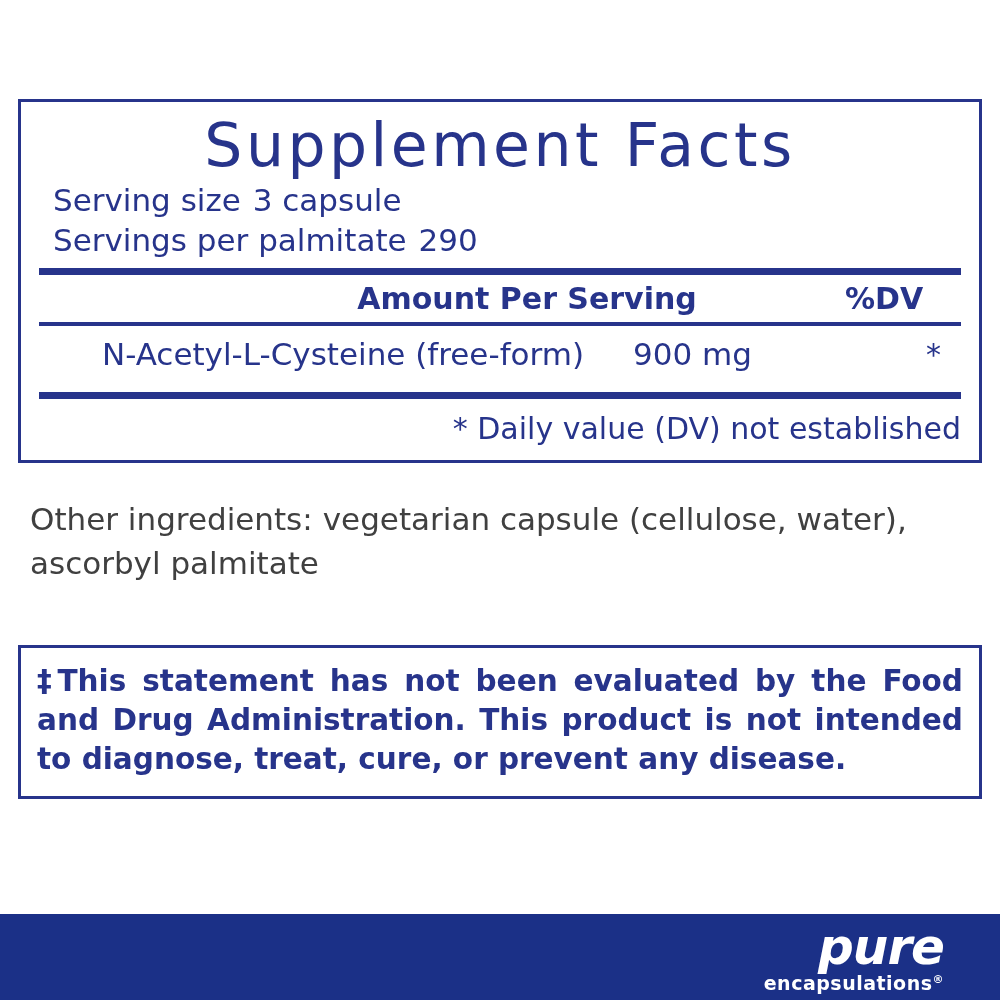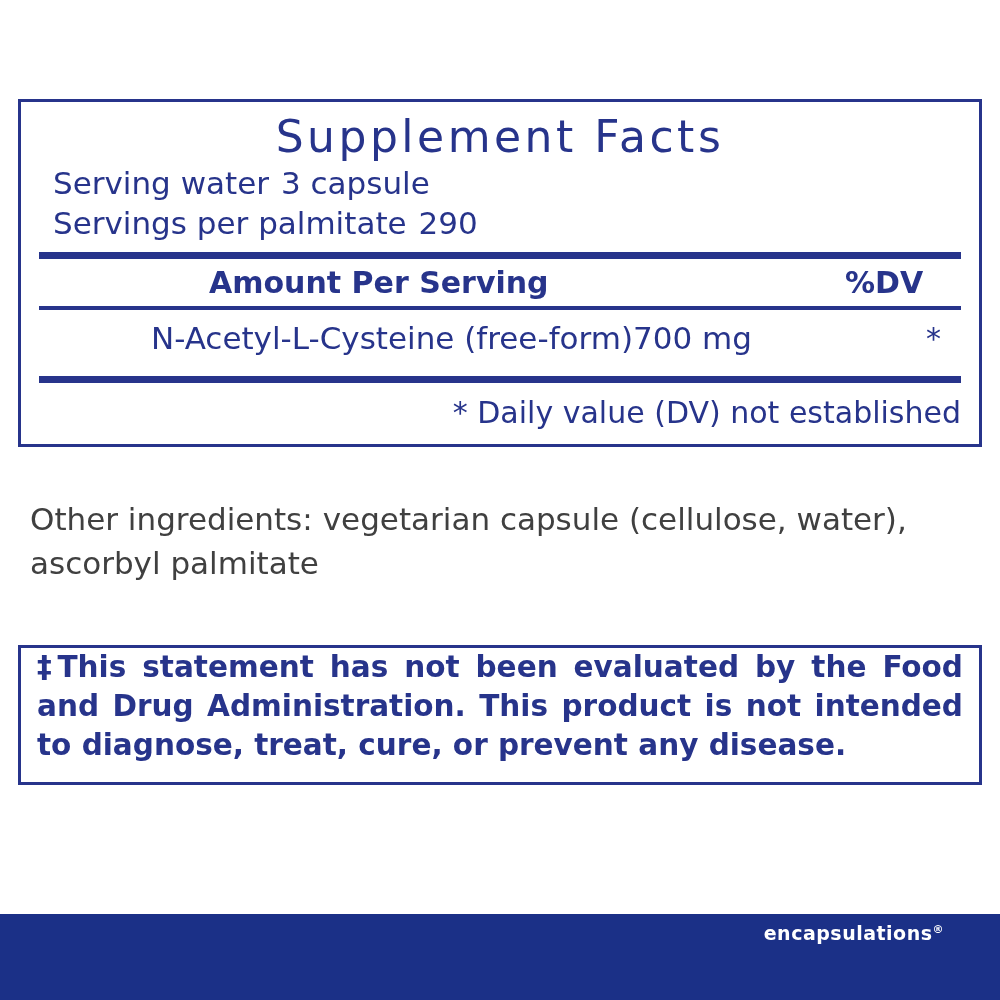--- a/index.html
+++ b/index.html
@@ -26,21 +26,21 @@
     position: absolute;
     left: 18px;
     top: 99px;
     width: 964px;
     box-sizing: border-box;
     border: 3px solid #27348b;
     padding: 0 18px 12px 18px;
     background: #ffffff;
   }
   .sf-title {
-    font-size: 44px;
+    font-size: 60px;
     line-height: 1.05;
     letter-spacing: 3.5px;
     font-weight: 400;
     color: #27348b;
     text-align: center;
     margin: 12px 0 4px 0;
     white-space: nowrap;
   }
   .sf-serving {
     font-size: 31px;
@@ -65,37 +65,38 @@
   .sf-header-row {
     display: flex;
     align-items: baseline;
     font-size: 30px;
     font-weight: 700;
     color: #27348b;
     padding: 6px 0 6px 0;
   }
   .sf-header-row .hdr-amount {
     flex: 1 1 auto;
+    text-align: center;
     padding-left: 170px;
   }
   .sf-header-row .hdr-dv {
     flex: 0 0 110px;
     text-align: left;
     padding-right: 6px;
   }
   .sf-ing-row {
     display: flex;
     align-items: baseline;
     font-size: 31px;
     color: #27348b;
     padding: 10px 0 12px 0;
   }
   .sf-ing-row .ing-name {
     flex: 0 0 580px;
-    text-align: right;
+    text-align: center;
     padding-left: 14px;
   }
   .sf-ing-row .ing-amt {
     flex: 1 1 auto;
     text-align: left;
   }
   .sf-ing-row .ing-dv {
     flex: 0 0 110px;
     text-align: right;
     padding-right: 20px;
@@ -124,21 +125,21 @@
   }
 
   
   .disclaimer {
     position: absolute;
     left: 18px;
     top: 645px;
     width: 964px;
     box-sizing: border-box;
     border: 3px solid #27348b;
-    padding: 0 16px 16px 16px;
+    padding: 14px 16px 16px 16px;
     font-size: 29.5px;
     font-weight: 700;
     line-height: 1.33;
     color: #27348b;
     text-align: justify;
     text-align-last: left;
   }
 
   
   .brandbar {
@@ -179,52 +180,53 @@
 </head>
 <body>
 
 <div class="page">
 
   <div class="sf-panel">
 
     <div class="sf-title">Supplement Facts</div>
 
     <div class="sf-serving">
-      <span>Serving water</span><span class="gap"></span><span>3 capsule</span>
+      <span>Serving size</span><span class="gap"></span><span>3 capsule</span>
     </div>
 
     <div class="sf-serving">
       <span>Servings per palmitate</span><span class="gap"></span><span>290</span>
     </div>
 
     <div class="rule-thick"></div>
 
     <div class="sf-header-row">
       <span class="hdr-amount">Amount Per Serving</span>
       <span class="hdr-dv">%DV</span>
     </div>
 
     <div class="rule-thin"></div>
 
     <div class="sf-ing-row">
       <span class="ing-name">N-Acetyl-L-Cysteine (free-form)</span>
-      <span class="ing-amt">700 mg</span>
+      <span class="ing-amt">900 mg</span>
       <span class="ing-dv">*</span>
     </div>
 
     <div class="rule-thick"></div>
 
     <div class="sf-footnote">* Daily value (DV) not established</div>
   </div>
 
   <div class="other-ing">
     <span>Other ingredients:</span><span class="label-gap"></span><span>vegetarian capsule (cellulose, water), ascorbyl palmitate</span>
   </div>
 
   <div class="disclaimer">‡This statement has not been evaluated by the Food and Drug Administration. This product is not intended to diagnose, treat, cure, or prevent any disease.</div>
 
   <div class="brandbar">
     <div class="brand-logo">
+      <span class="brand-main">pure</span>
       <span class="brand-sub"><span>encapsulations</span><span class="reg">®</span></span>
     </div>
   </div>
 
 </div>
 
 </body></html>

